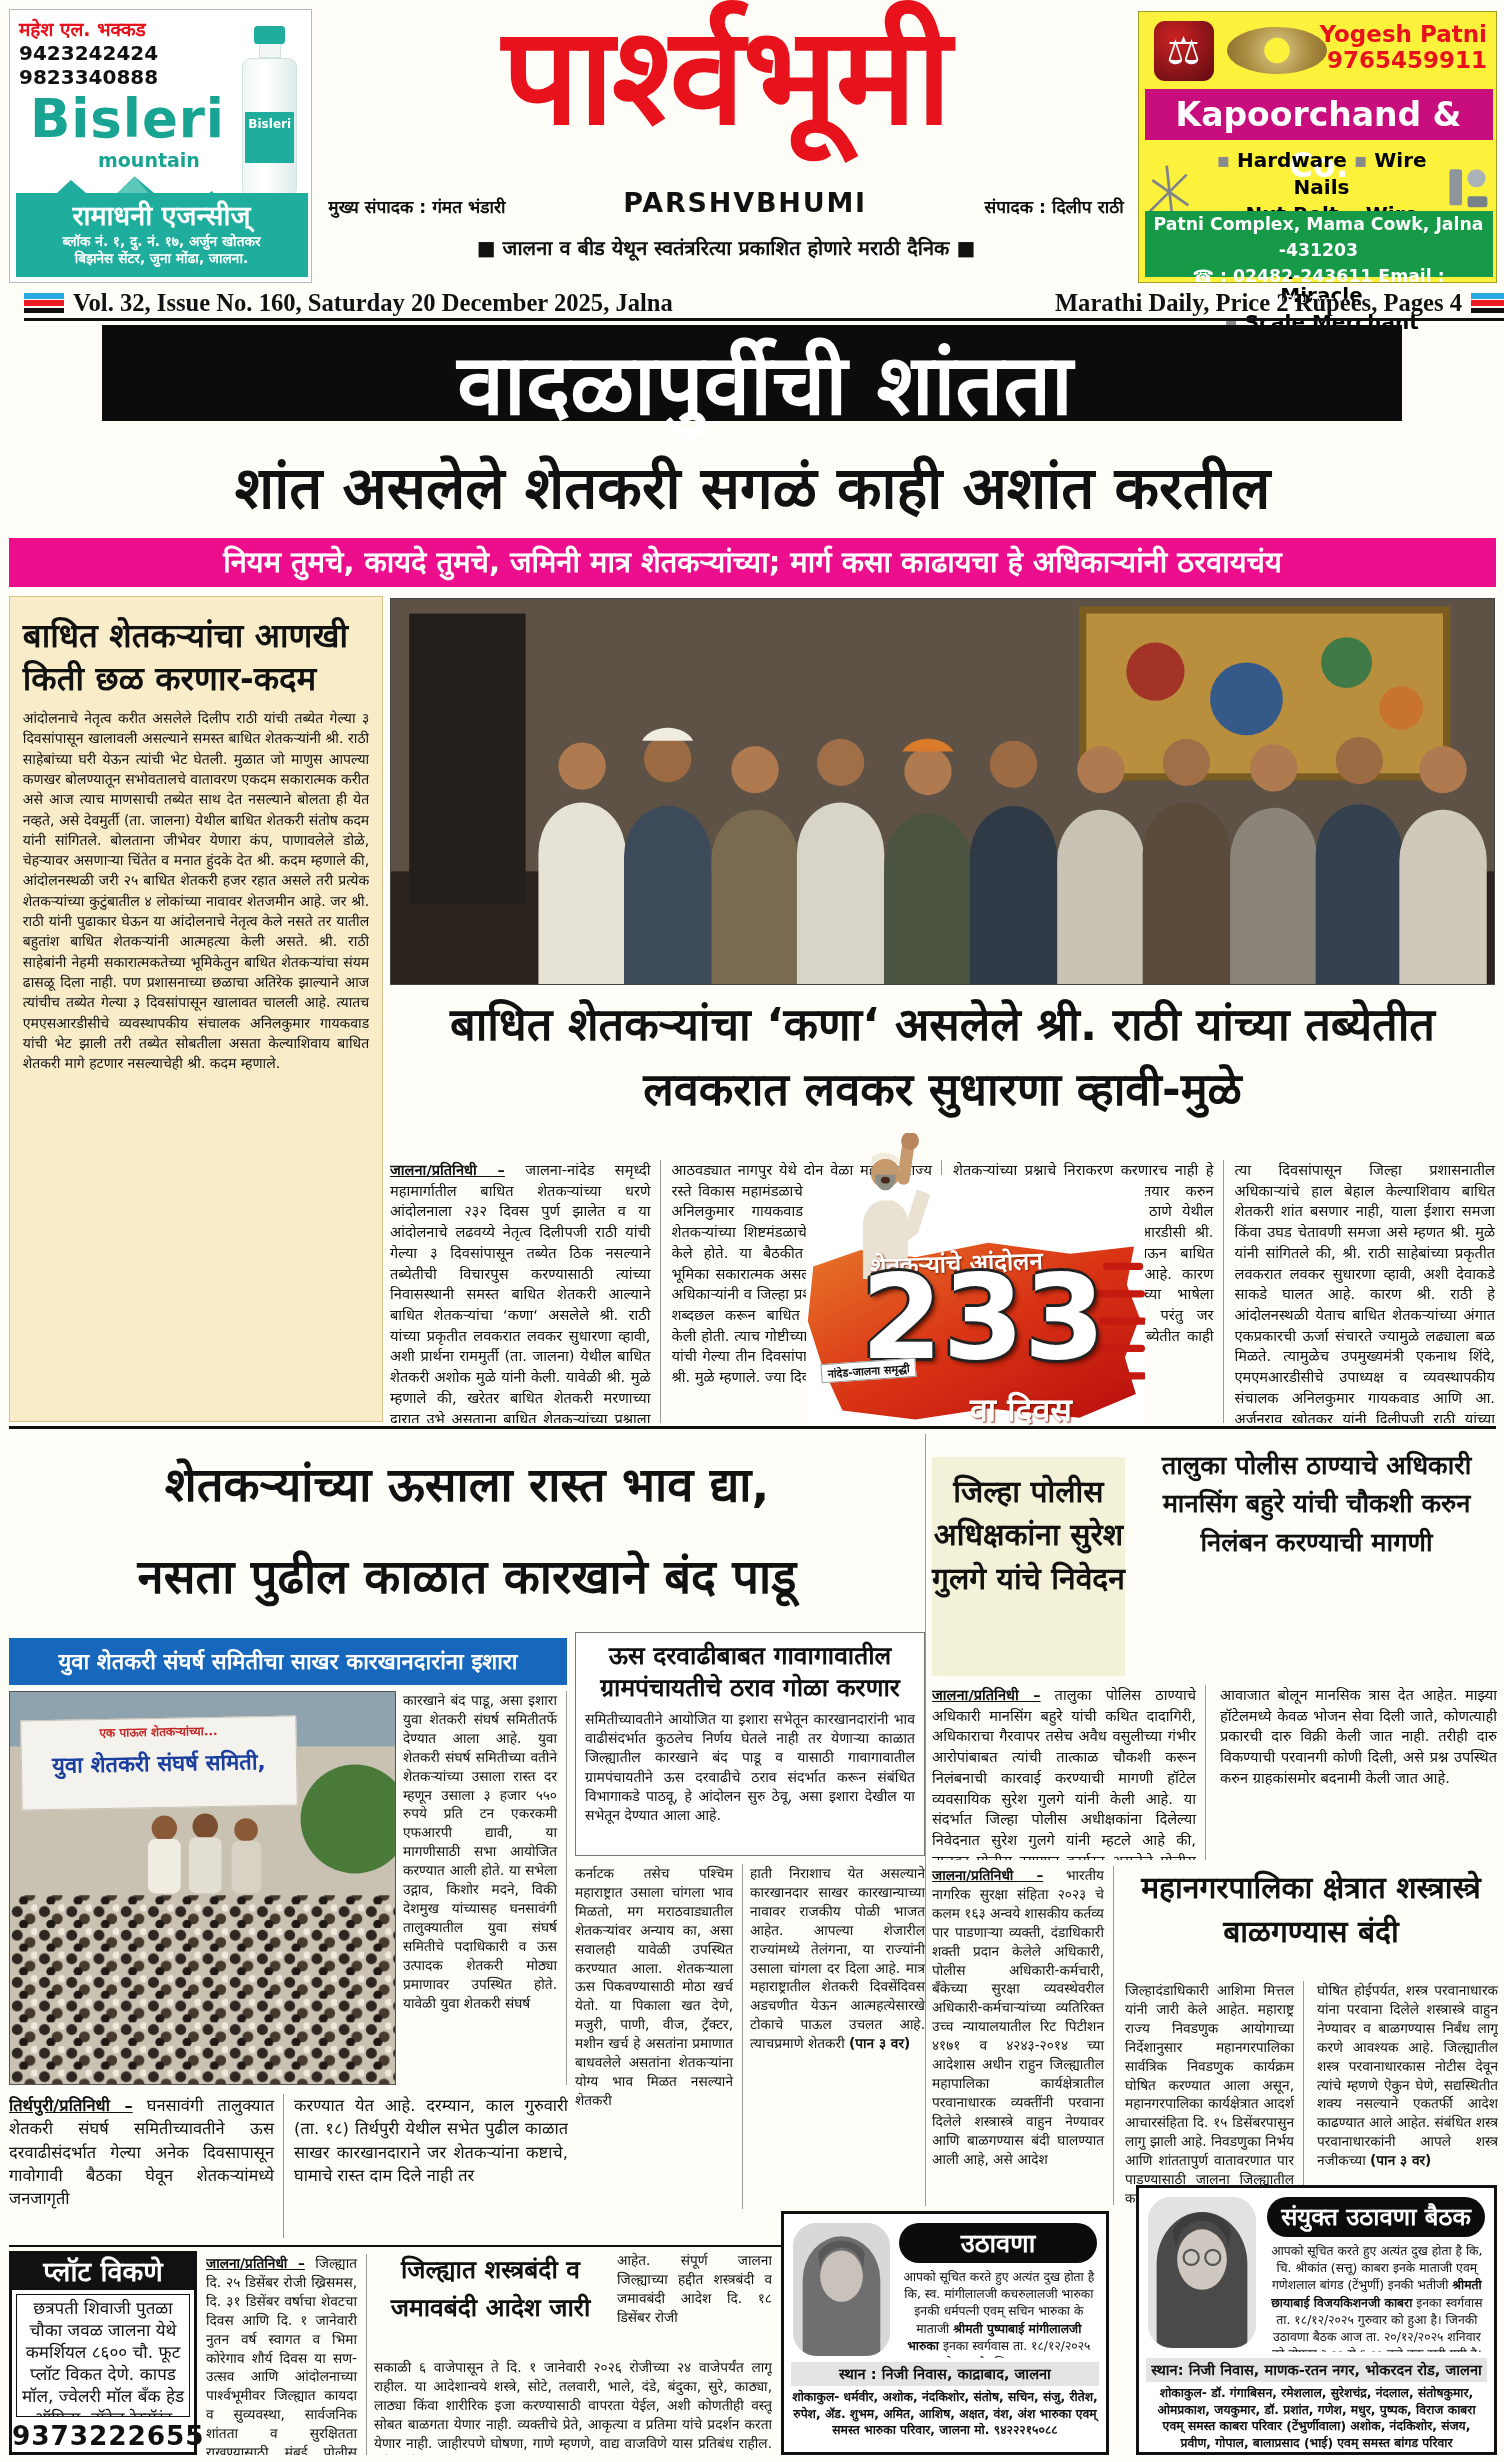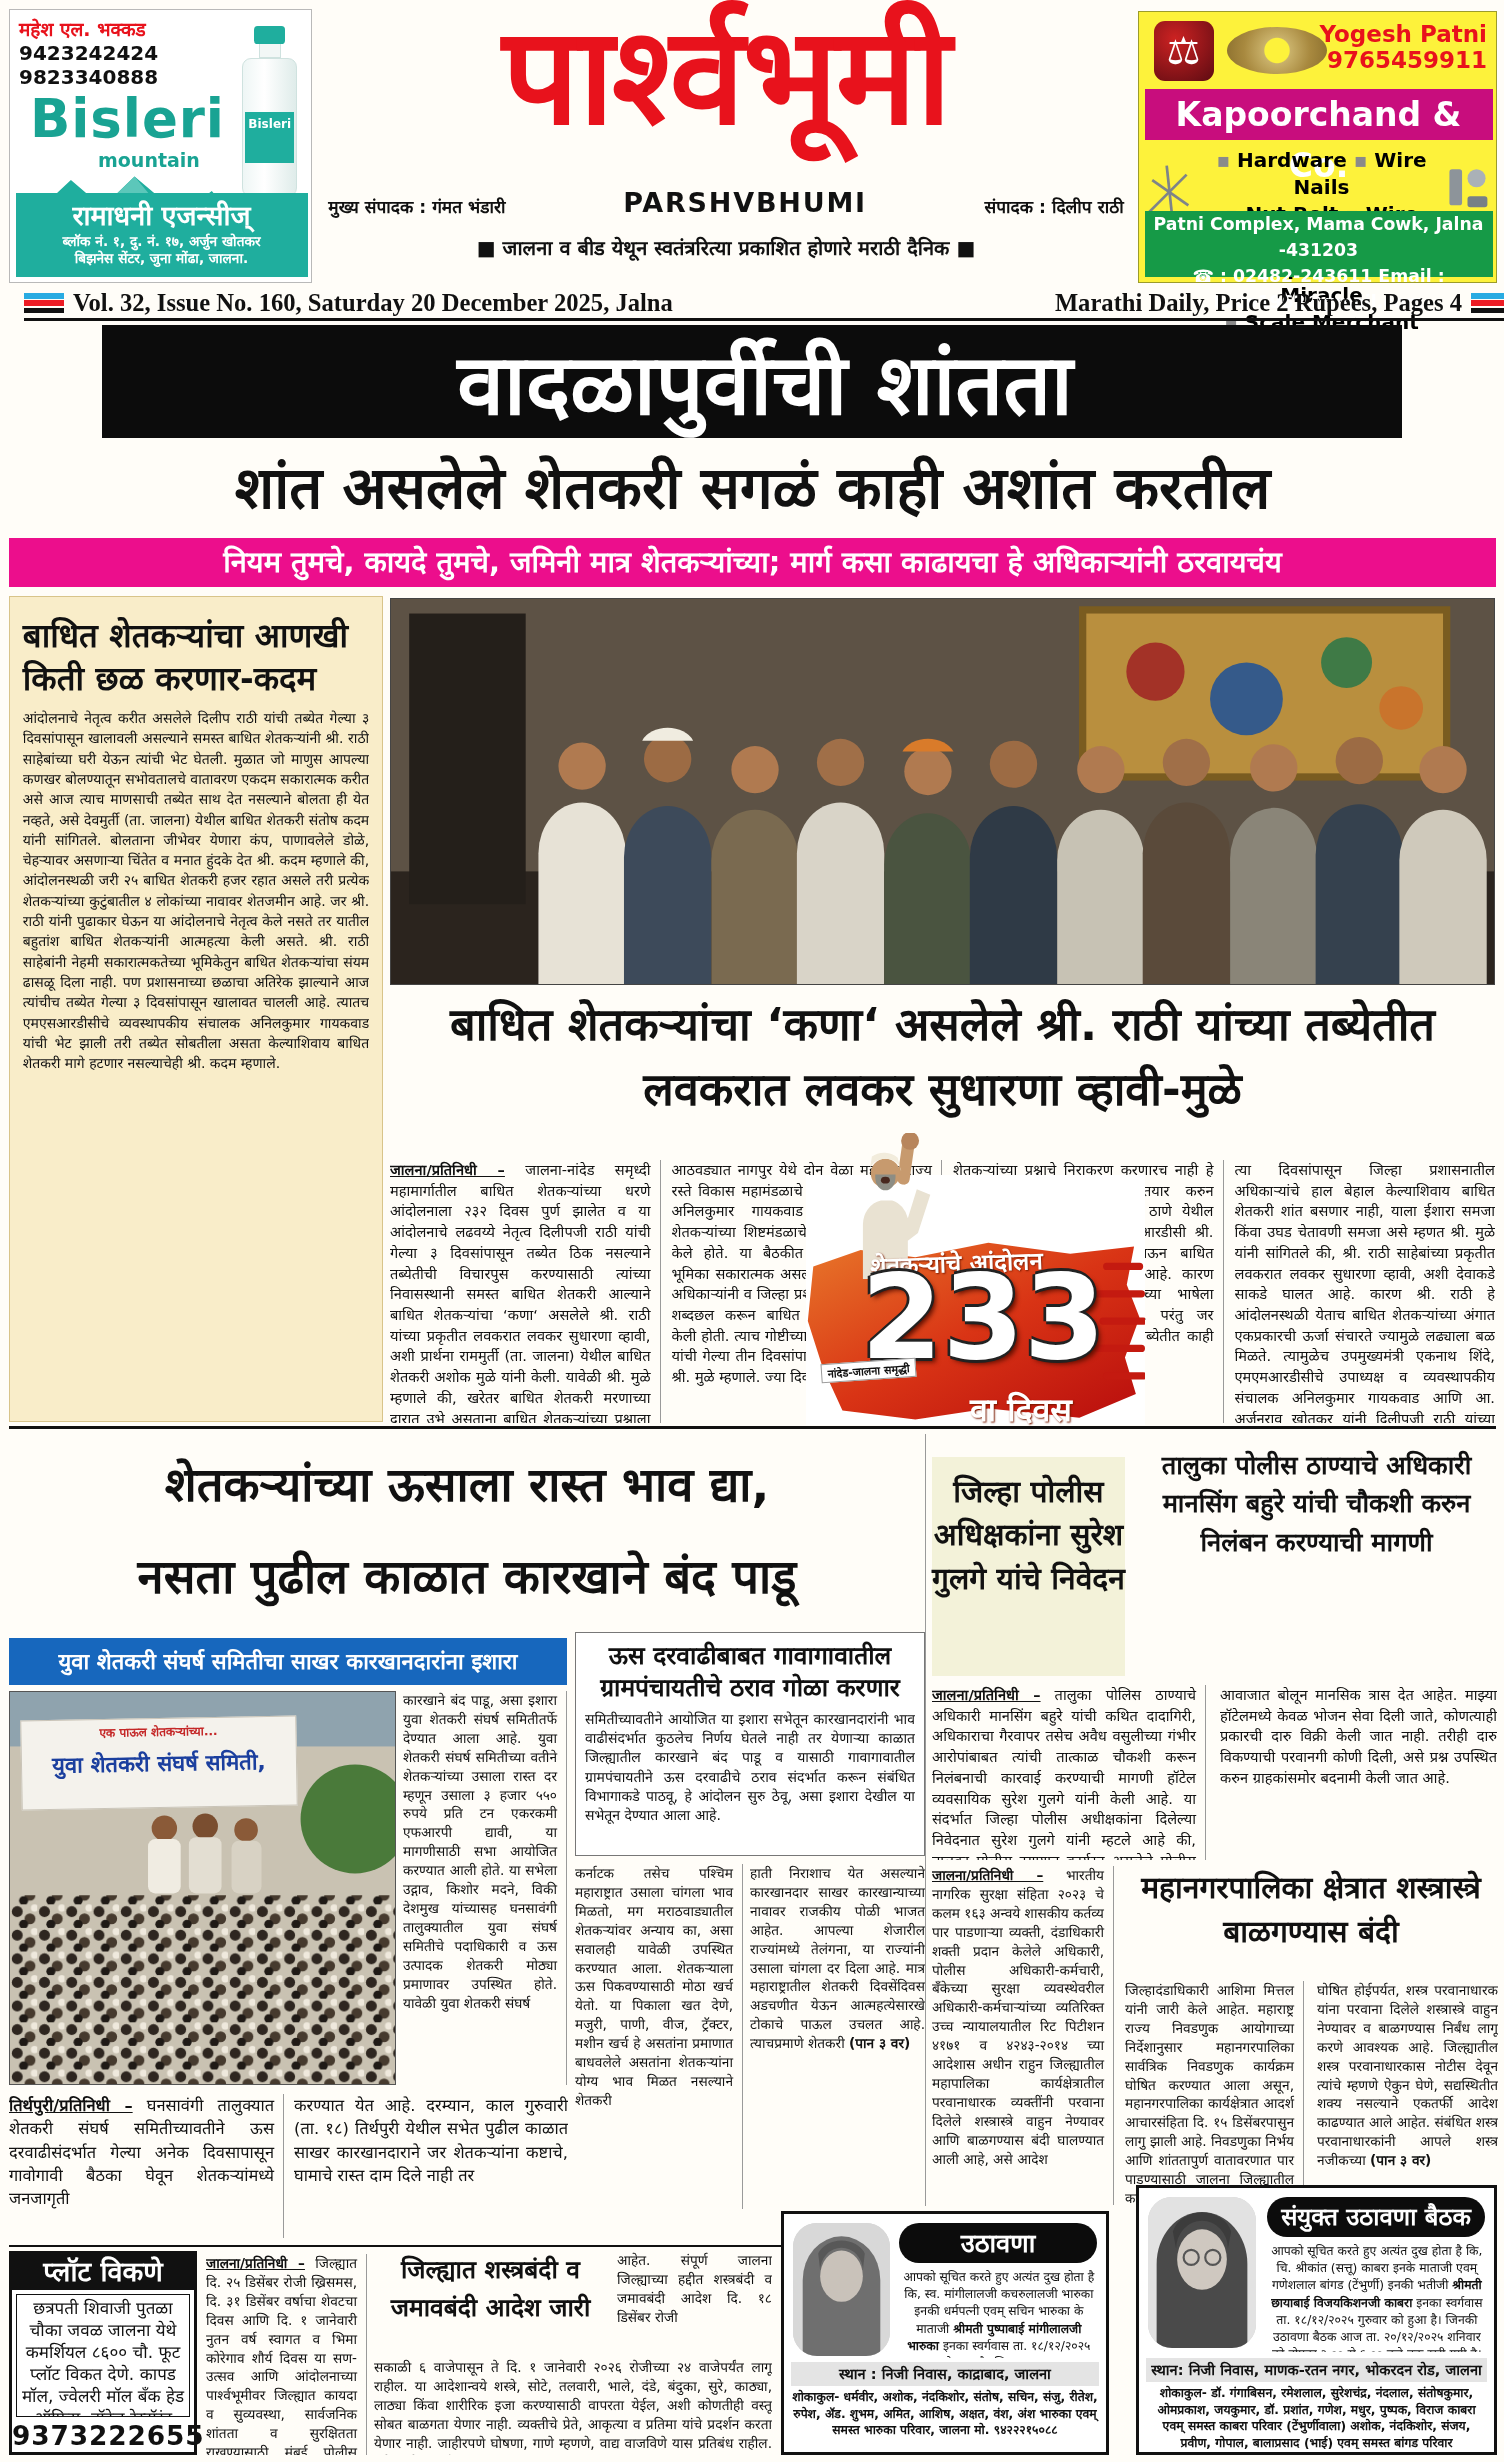--- a/index.html
+++ b/index.html
@@ -56,21 +56,21 @@
 
   
   .dateline{left:24px;top:288px;width:1487px;height:33px;border-bottom:3.6px solid #111;
             font-family:"Liberation Serif",serif;font-weight:bold;font-size:24.6px;display:flex;justify-content:space-between;align-items:center;}
   .stripes{display:inline-block;width:40px;height:20px;vertical-align:middle;}
   .stripes div{height:5.5px;margin-bottom:1.8px;}
   .st-b{background:#29abe2;} .st-r{background:#ed1c24;} .st-k{background:#111;}
   .dl-left,.dl-right{display:flex;gap:9px;align-items:center;}
 
   
-  .kicker{left:102px;top:325px;width:1300px;height:113px;background:#0c0c0c;color:#fff;
+  .kicker{left:102px;top:325px;width:1300px;height:96px;background:#0c0c0c;color:#fff;
           font-size:84px;font-weight:bold;text-align:center;line-height:119px;font-family:"DejaVu Serif","DejaVu Sans",serif;padding-left:26px;}
   .head2{left:9px;top:451px;width:1487px;font-size:58px;font-weight:bold;text-align:center;line-height:1.3;}
   .strap{left:9px;top:538px;width:1487px;height:49px;background:#ec0e8c;color:#fff;font-size:29px;font-weight:bold;text-align:center;line-height:49px;}
 
   
   .left-box{left:9px;top:596px;width:374px;height:826px;background:#f9edc9;border:0.9px solid #d8c48a;padding:9px 12.8px;}
   .lb-h1{font-size:27px;font-weight:bold;line-height:1.3;border-bottom:3.6px solid #8a8a8a;padding-bottom:11px;}
   .lb-h2{font-size:33px;font-weight:bold;line-height:1.3;padding:9px 0 7.3px 0;}
   .lb-body{font-size:14px;line-height:1.45;height:575px;}
 

